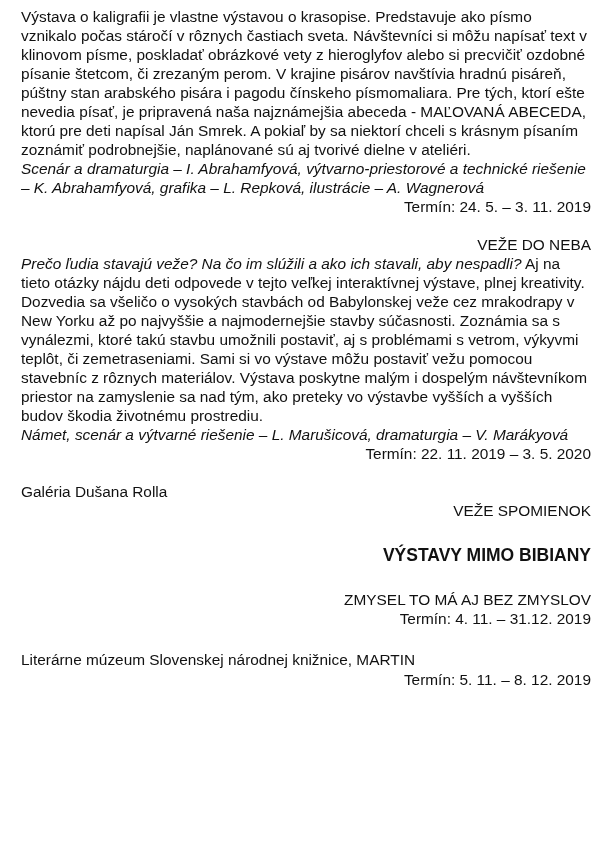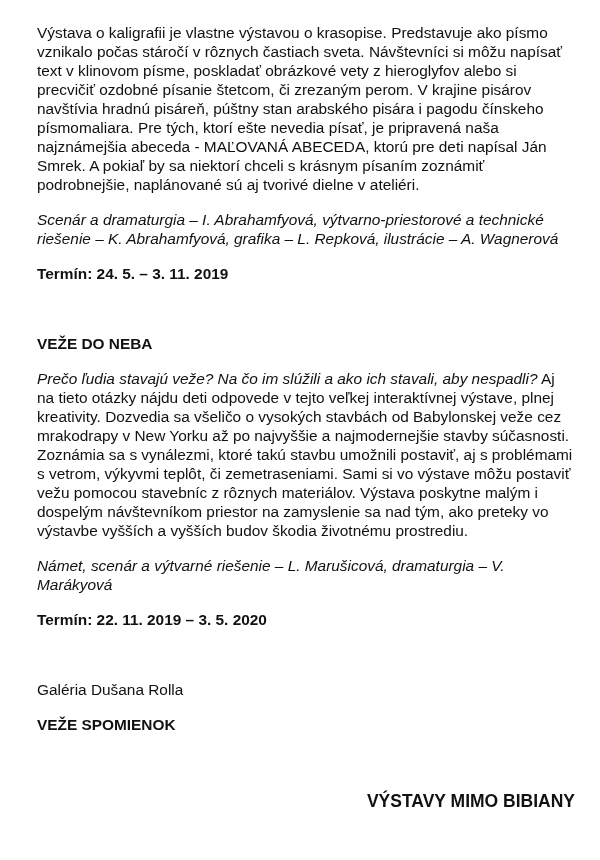--- a/index.html
+++ b/index.html
@@ -2,23 +2,23 @@
 <html><head>
   <meta charset="utf-8">
   <style>
     html, body { margin: 0; padding: 0; background: #ffffff; }
     body {
       width: 600px; height: 860px; overflow: hidden; position: relative;
       font-family: "Liberation Sans", sans-serif; color: #111111;
       font-size: 15.4px; line-height: 19px;
     }
     .page { position: absolute; left: 21px; top: 7px; width: 570px; }
-    p { margin: 16px; }
+    p { margin: 0; }
     .it { font-style: italic; }
-    .b { font-weight: bold; }
+    .b { font-weight: normal; text-align: right; }
     .gap { height: 19px; }
     .gap-lg { height: 24px; }
     .h1 { font-weight: bold; font-size: 17.5px; line-height: 22px; text-align: right; }
   </style>
 </head>
 <body>
 
 <div class="page">
 
   <section>
@@ -50,20 +50,21 @@
   <div class="gap-lg"></div>
 
   <section>
     <p class="b">ZMYSEL TO MÁ AJ BEZ ZMYSLOV</p>
     <p class="b">Termín: 4. 11. – 31.12. 2019</p>
   </section>
 
   <div class="gap" style="height:22px"></div>
 
   <section>
+    <p>Literárne múzeum Slovenskej národnej knižnice, MARTIN</p>
     <p class="b" style="line-height:22px">Termín: 5. 11. – 8. 12. 2019</p>
   </section>
 
   <div class="gap" style="height:22px"></div>
 
 
   <div class="gap" style="height:22px"></div>
 
 </div>
 

